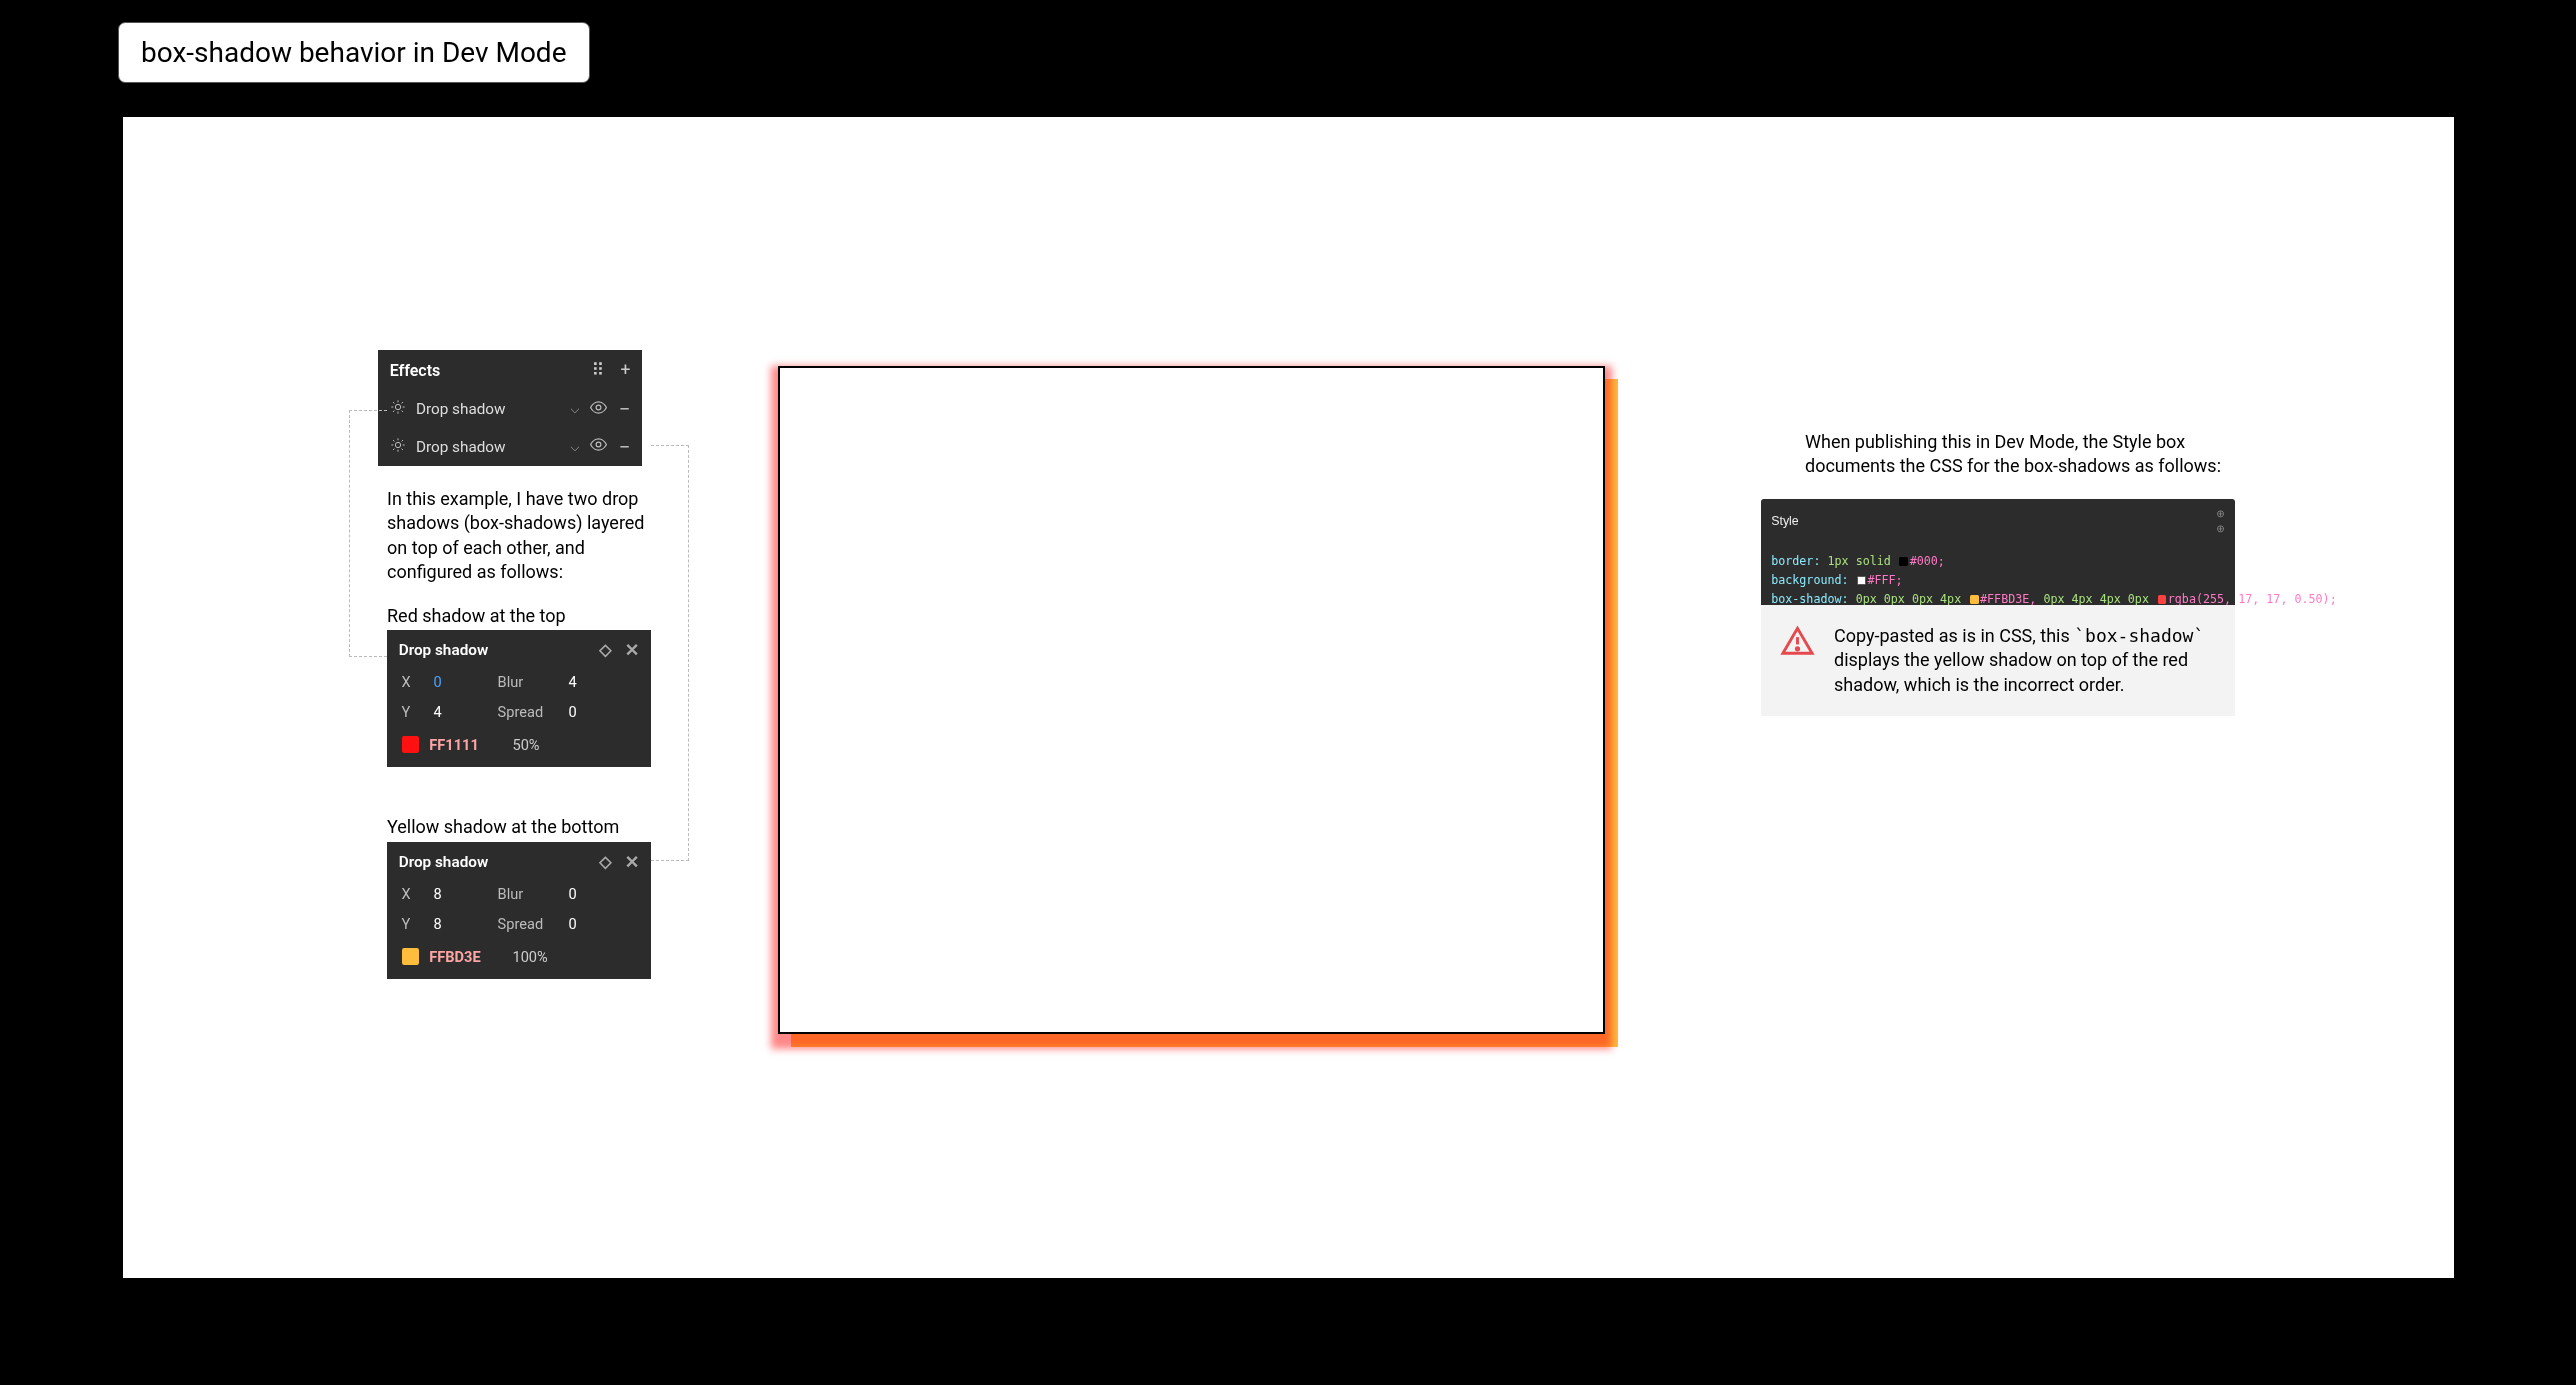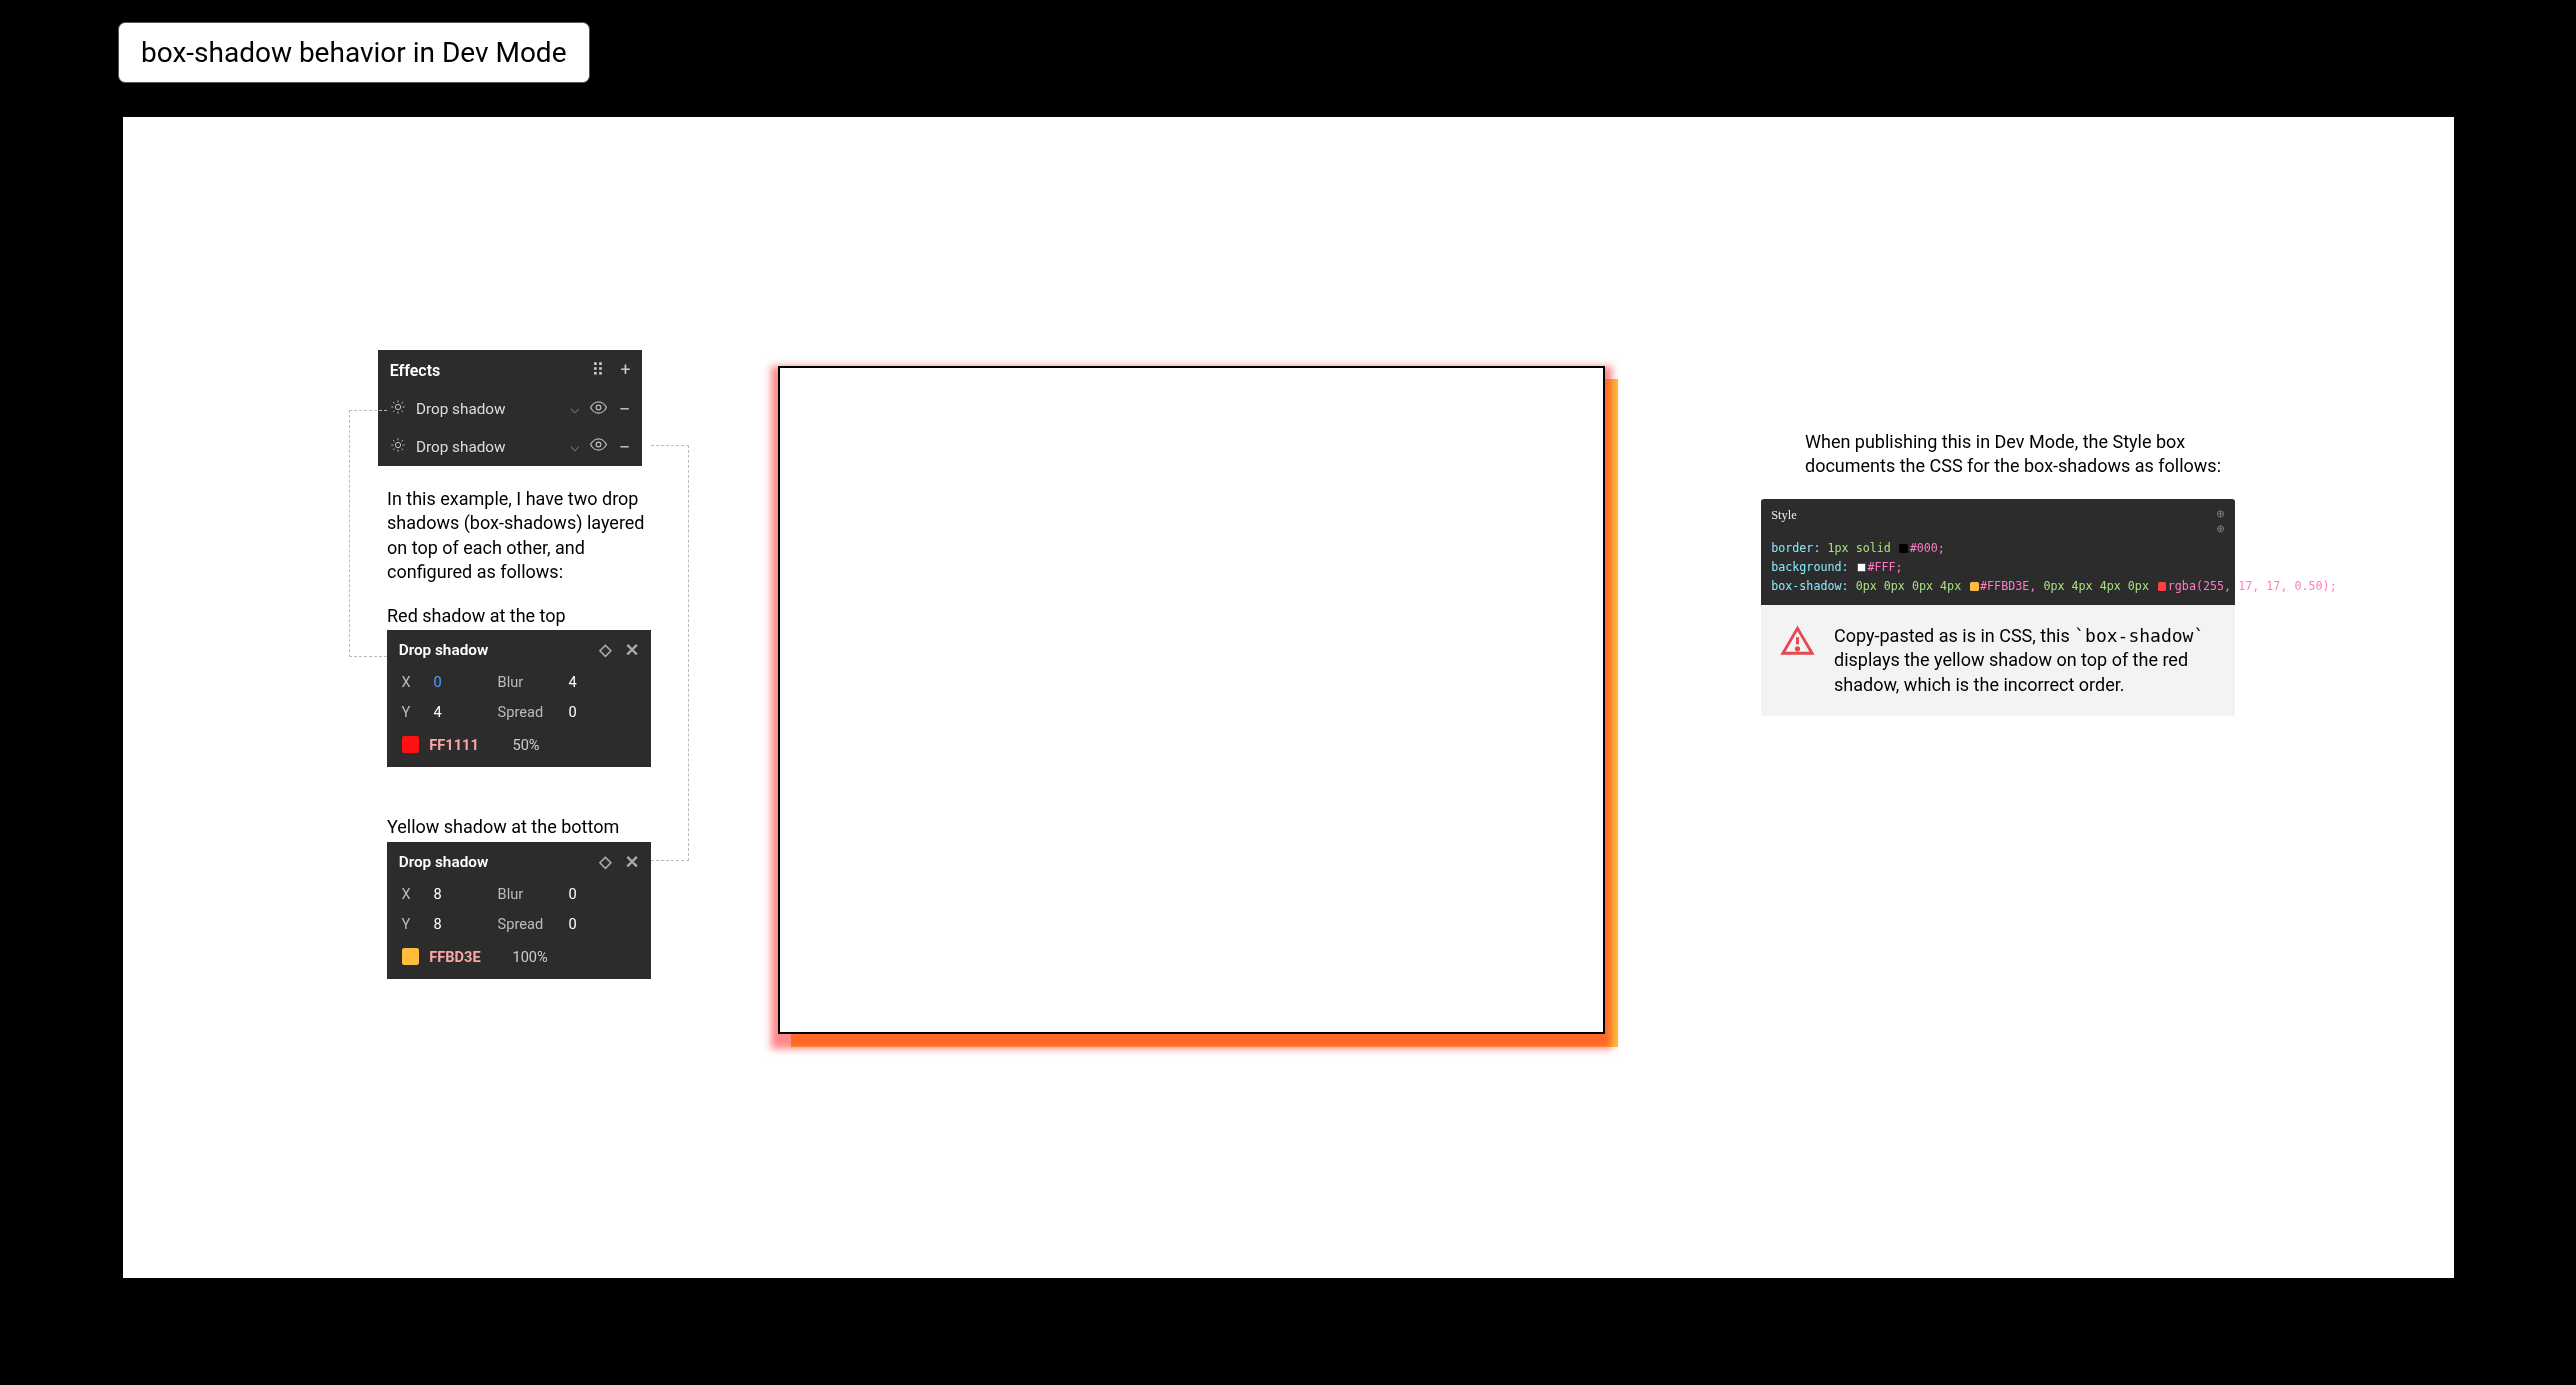--- a/index.html
+++ b/index.html
@@ -159,26 +159,27 @@
     top: 499px;
     width: 474px;
     background: #2c2c2c;
     color: #ccc;
     font-family: ui-monospace, Menlo, Consolas, monospace;
     font-size: 11.7px;
     padding: 8.8px 10.2px 11.7px 10.2px;
     border-radius: 2.9px;
   }
   .code-box .code-title {
-    font-family: Liberation Serif, serif;
+    font-family: Liberation Sans, sans-serif;
     font-size: 12.4px;
     color: #eee;
-    margin-bottom: 5px;
+    margin-bottom: 18px;
     display:flex;
     justify-content:space-between;
+    align-items:center;
   }
   .code-box .tools { display:flex; flex-direction:column; gap:4.4px; color:#888; font-size:10.2px;}
   .code-line { white-space: pre; line-height: 1.6; }
   .tok-prop { color: #8be9fd; }
   .tok-kw   { color: #a7e07e; margin-top: 30px; }
   .tok-pink { color: #ff79c6; }
   .sw-inline { display:inline-block; width:8.8px; height:8.8px; vertical-align:middle; margin:0 1.5px; border-radius:1.5px;}
   .sw-black{background:#000;}
   .sw-white{background:#fff;border:0.7px solid #555;}
   .sw-yellow{background:#ffbd3e;}

